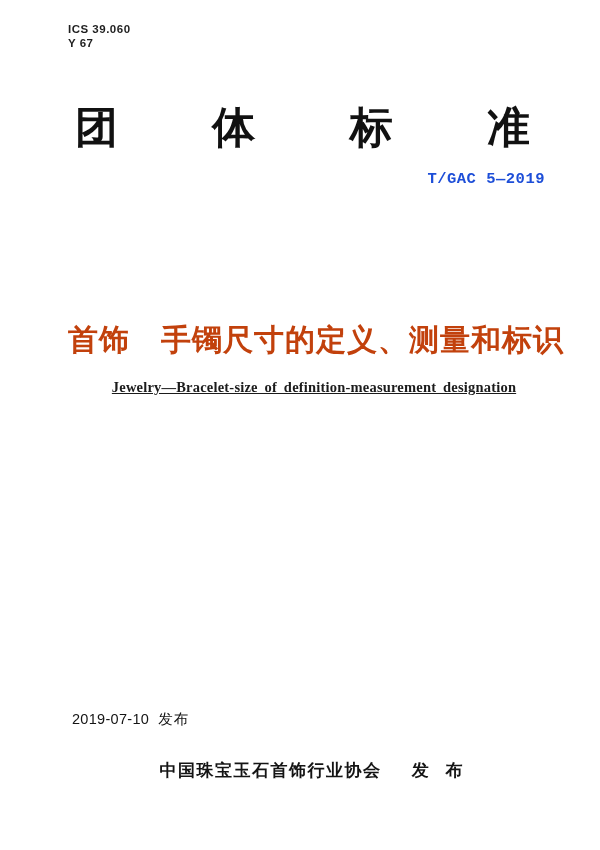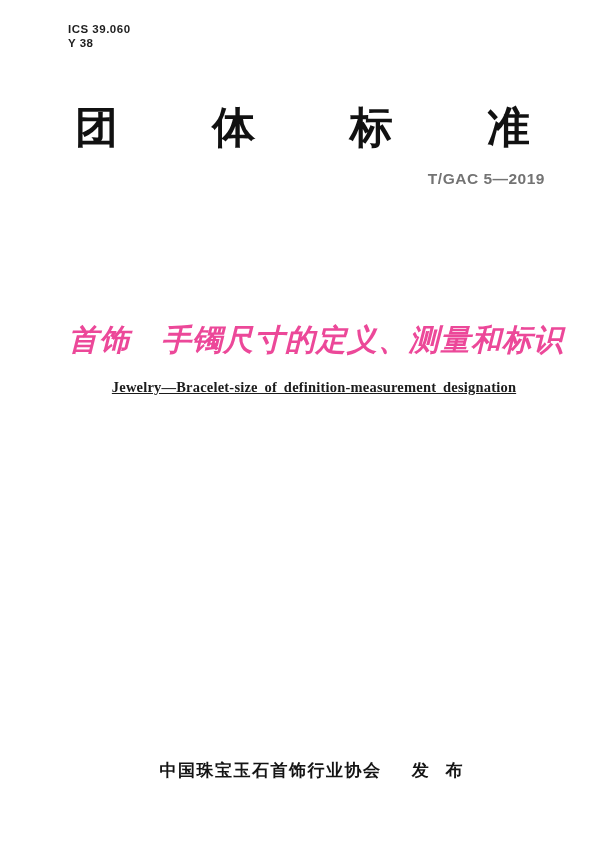--- a/index.html
+++ b/index.html
@@ -35,38 +35,37 @@
     justify-content: space-between;
     font-size: 43px;
     font-weight: bold;
     line-height: 1;
     color: #111111;
   }
   .std-number {
     position: absolute;
     right: 55px;
     top: 170px;
-    font-family: Liberation Sans, sans-serif;
+    font-family: Liberation Mono, monospace;
     font-weight: bold;
     font-size: 15.5px;
     letter-spacing: 0.5px;
-    color: #737373;
+    color: #1d4ed8;
   }
   .cn-title {
     position: absolute;
     left: 68px;
     right: 40px;
     top: 320px;
     text-align: center;
     font-size: 30px;
     font-weight: bold;
     letter-spacing: 1px;
-    color: #ec4899;
+    color: #c2410c;
     white-space: nowrap;
-    font-style: italic;
   }
   .en-title {
     position: absolute;
     left: 68px;
     right: 40px;
     top: 379px;
     text-align: center;
     font-family: "Liberation Serif", serif;
     font-weight: bold;
     font-size: 14.5px;
@@ -109,37 +108,41 @@
     letter-spacing: 6px;
   }
 </style>
 </head>
 <body>
 
 <div class="page">
 
   <div class="ics-block">
     <div>ICS 39.060</div>
-    <div>Y 38</div>
+    <div>Y 67</div>
   </div>
 
   <div class="big-title">
     <span>团</span>
     <span>体</span>
     <span>标</span>
     <span>准</span>
   </div>
 
   <div class="std-number">T/GAC 5—2019</div>
 
   <div class="cn-title">首饰　手镯尺寸的定义、测量和标识</div>
 
   <div class="en-title">Jewelry—Bracelet-size of definition-measurement designation</div>
 
   <div class="dates-row">
+    <div>
+      <span class="date-num">2019-07-10</span>
+      <span class="date-label">发布</span>
+    </div>
   </div>
 
   <div class="publisher-row">
     <span>中国珠宝玉石首饰行业协会</span>
     <span class="publish-label">发 布</span>
   </div>
 
 </div>
 
 </body></html>

